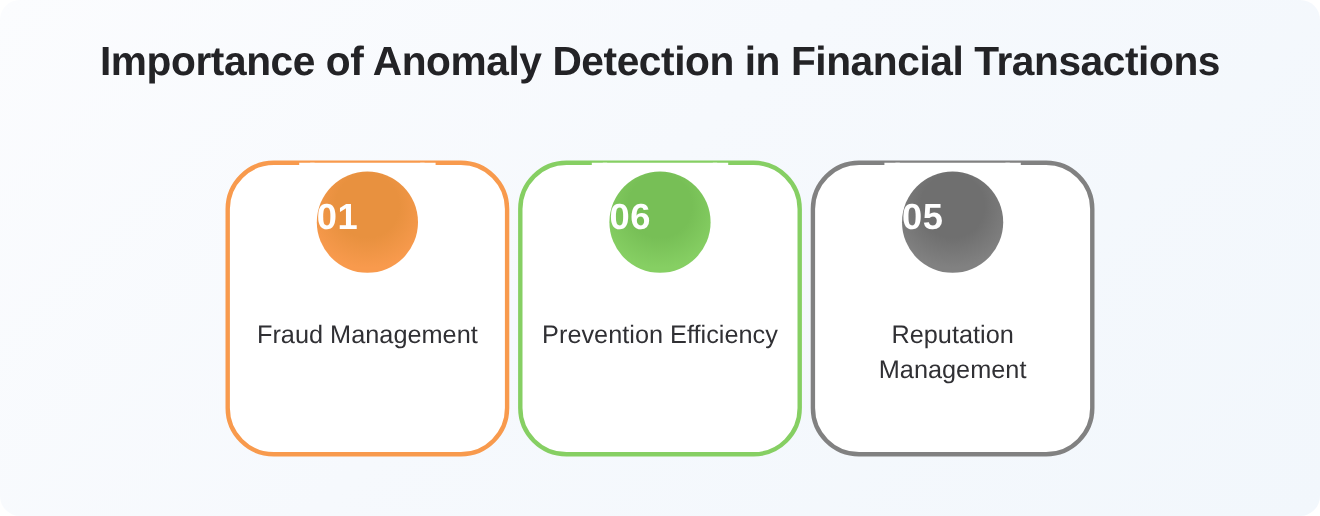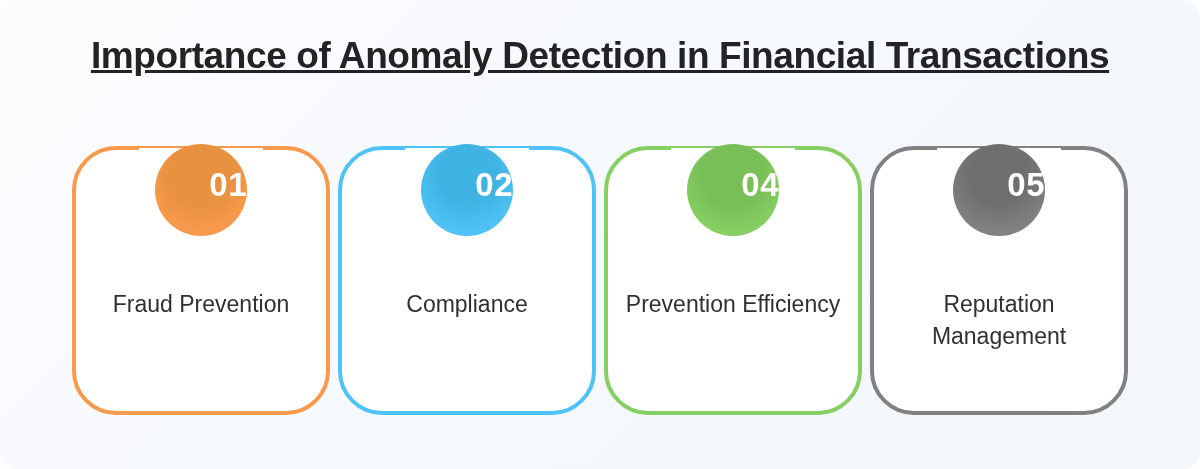--- a/index.html
+++ b/index.html
@@ -26,21 +26,20 @@
     top: 34px;
     left: 0;
     width: 1200px;
     text-align: center;
     font-size: 37px;
     line-height: 44px;
     font-weight: 700;
     letter-spacing: -0.4px;
     color: #232326;
     white-space: nowrap;
-    text-decoration: underline;
   }
 
   
   #cards {
     position: absolute;
     top: 140px;
     left: 0;
     width: 1200px;
     height: 280px;
     display: flex;
@@ -91,35 +90,35 @@
     width: 14px;
     height: 14px;
     background: #ffffff;
   }
   .card-notch::before { left: -10px; border-radius: 0 0 0 8px; }
   .card-notch::after  { right: -10px; border-radius: 0 0 8px 0; }
 
   
   .badge {
     position: absolute;
-    top: 4px;
+    top: 16px;
     left: 50%;
     transform: translateX(-50%);
     width: 92px;
     height: 92px;
     border-radius: 50%;
     background:
       radial-gradient(circle at 50% 34%,
         var(--accent-dark) 0%,
         var(--accent-dark) 38%,
         var(--accent) 74%,
         var(--accent) 100%);
     display: flex;
     align-items: center;
-    justify-content: flex-end;
+    justify-content: flex-start;
     z-index: 3;
   }
 
   .badge-number {
     font-size: 33px;
     font-weight: 700;
     color: #ffffff;
     letter-spacing: 0.5px;
     line-height: 1;
     transform: translateY(-6px);
@@ -146,39 +145,30 @@
 
   <div id="cards">
 
     <div class="card" style="--accent: #F89A4D; --accent-dark: #E8913F;">
       <div class="card-frame">
         <div class="card-notch"></div>
       </div>
       <div class="badge">
         <span class="badge-number">01</span>
       </div>
-      <div class="card-label">Fraud Prevention</div>
+      <div class="card-label">Fraud Management</div>
     </div>
 
-    <div class="card" style="--accent: #4FC3F7; --accent-dark: #3FB4E3;">
-      <div class="card-frame">
-        <div class="card-notch"></div>
-      </div>
-      <div class="badge">
-        <span class="badge-number">02</span>
-      </div>
-      <div class="card-label">Compliance</div>
-    </div>
 
     <div class="card" style="--accent: #86CF63; --accent-dark: #77BF56;">
       <div class="card-frame">
         <div class="card-notch"></div>
       </div>
       <div class="badge">
-        <span class="badge-number">04</span>
+        <span class="badge-number">06</span>
       </div>
       <div class="card-label">Prevention Efficiency</div>
     </div>
 
     <div class="card" style="--accent: #818181; --accent-dark: #6F6F6F;">
       <div class="card-frame">
         <div class="card-notch"></div>
       </div>
       <div class="badge">
         <span class="badge-number">05</span>

